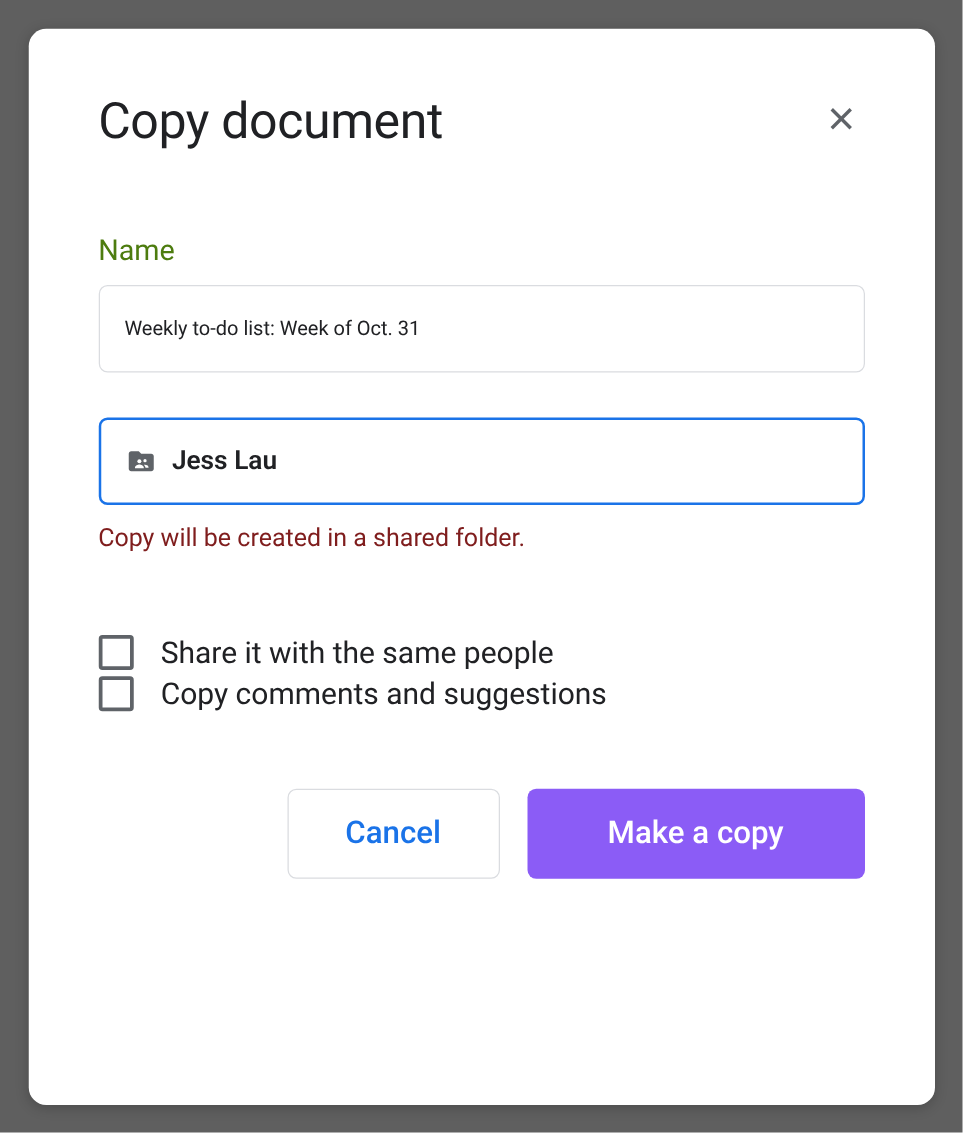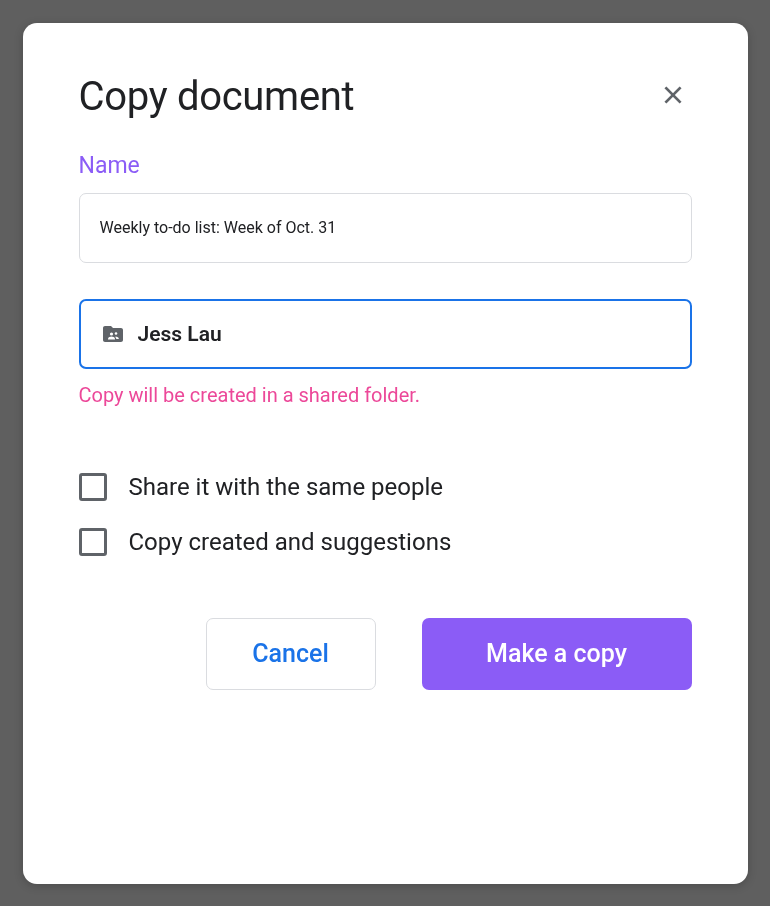--- a/index.html
+++ b/index.html
@@ -22,21 +22,21 @@
       width: 725px;
       height: 861px;
       padding: 50px 56px 56px 56px;
       position: relative;
       box-shadow: 0 2px 10px rgba(0,0,0,0.2);
     }
     .dialog-header {
       display: flex;
       justify-content: space-between;
       align-items: center;
-      margin-bottom: 32px;
+      margin-bottom: 67px;
     }
     .dialog-title {
       font-size: 40px;
       font-weight: 400;
       color: #202124;
       letter-spacing: -0.3px;
     }
     .close-btn {
       background: none;
       border: none;
@@ -49,21 +49,21 @@
     }
     .close-btn svg {
       width: 26px;
       height: 26px;
     }
     .field-group {
       margin-bottom: 36px;
     }
     .field-label {
       font-size: 23px;
-      color: #8b5cf6;
+      color: #4d7c0f;
       margin-bottom: 14px;
       font-weight: 400;
     }
     .text-input {
       width: 100%;
       height: 70px;
       padding: 0 20px;
       font-size: 16px;
       color: #202124;
       border: 1.5px solid #dadce0;
@@ -94,28 +94,27 @@
       width: 24px;
       height: 24px;
     }
     .folder-name {
       font-size: 21px;
       font-weight: 600;
       color: #202124;
     }
     .helper-text {
       font-size: 20px;
-      color: #ec4899;
+      color: #7f1d1d;
       margin-top: 14px;
     }
     .checkbox-group {
       margin-top: 64px;
       display: flex;
       flex-direction: column;
-      gap: 22px;
     }
     .checkbox-row {
       display: flex;
       align-items: flex-start;
       gap: 22px;
       cursor: pointer;
     }
     .checkbox-row.disabled {
       cursor: default;
     }
@@ -148,21 +147,20 @@
       height: 72px;
       padding: 0 44px;
       font-size: 25px;
       font-weight: 500;
       border-radius: 7px;
       cursor: pointer;
       font-family: inherit;
       display: flex;
       align-items: center;
       justify-content: center;
-      margin-left: 24px;
     }
     .btn-secondary {
       background: #fff;
       color: #1a73e8;
       border: 1.5px solid #dadce0;
       min-width: 170px;
     }
     .btn-primary {
       background: #8b5cf6;
       color: #fff;
@@ -207,21 +205,21 @@
     <div class="helper-text">Copy will be created in a shared folder.</div>
   </div>
 
   <div class="checkbox-group">
     <label class="checkbox-row">
       <span class="checkbox-box"></span>
       <span class="checkbox-label">Share it with the same people</span>
     </label>
     <label class="checkbox-row">
       <span class="checkbox-box"></span>
-      <span class="checkbox-label">Copy created and suggestions</span>
+      <span class="checkbox-label">Copy comments and suggestions</span>
     </label>
   </div>
 
   <div class="button-row">
     <button class="btn btn-secondary">Cancel</button>
     <button class="btn btn-primary">Make a copy</button>
   </div>
 </div>
 
 </body></html>

